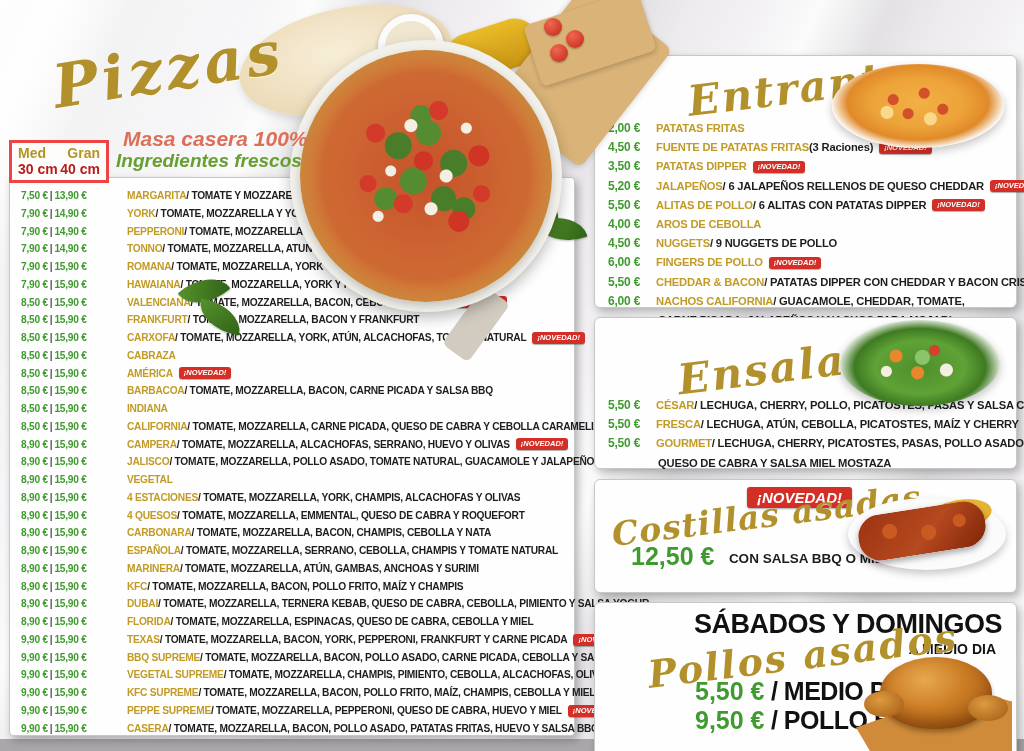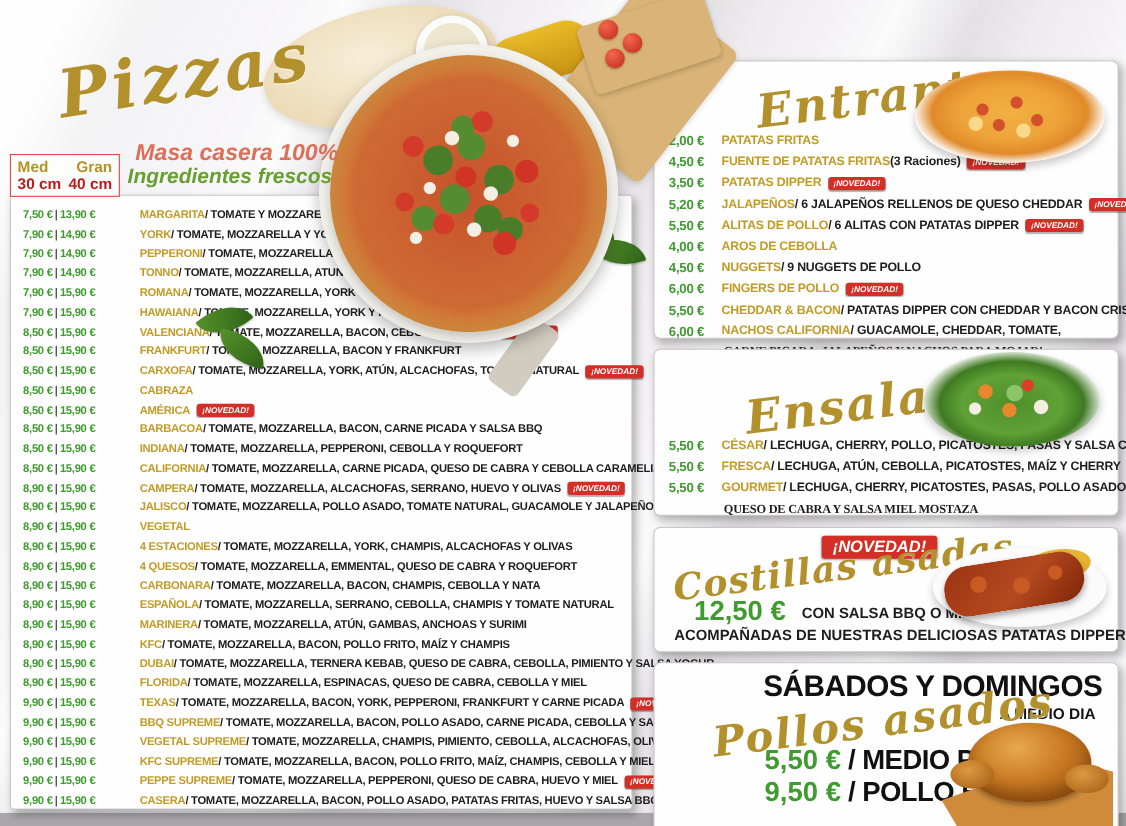--- a/index.html
+++ b/index.html
@@ -18,21 +18,21 @@
     position:absolute; left:52px; top:34px; z-index:4;
     font-family:"DejaVu Serif", serif; font-style:italic; font-weight:700;
     font-size:60px; color:#b2912c; transform:rotate(-9deg); letter-spacing:4px;
     text-shadow:0 1px 0 rgba(255,255,255,.6);
   }
   .masa { position:absolute; left:94px; top:127px; z-index:4; font-size:21px; font-style:italic; font-weight:700; color:#dd6f58;margin-left:29px; }
   .ingredientes { position:absolute; left:116px; top:150px; z-index:4; font-size:19px; font-style:italic; font-weight:700; color:#679f33; }
 
   .size-box {
     position:absolute; left:9px; top:140px; width:100px; z-index:4;
-    background:#fdfdfc; border:1px solid #ef4444; padding:2px 6px 3px;
+    background:#fdfdfc; border:3px solid #ef4444; padding:2px 6px 3px;
   }
   .size-box .r { display:flex; justify-content:space-between; font-weight:700; font-size:14px; }
   .size-box .labels span { color:#b59323; }
   .size-box .values span { color:#b91c1c; }
 
   .pizza-box {
     position:absolute; left:9px; top:177px; width:566px; height:559px; z-index:2;
     background:#fefefe; border:1px solid #c7c7c7; border-radius:4px;
     box-shadow:3px 4px 8px rgba(0,0,0,.28);
     padding:9px 4px 0 11px;
@@ -67,21 +67,21 @@
   #entrantes-title { left:92px; top:6px;  font-size:42px; letter-spacing:2px; }
   #ensaladas-title { left:82px; top:22px; font-size:42px; letter-spacing:2px; }
   #costillas-title { left:16px; top:16px; font-size:33px; letter-spacing:1px; }
   #pollos-title    { left:52px; top:30px; font-size:38px; letter-spacing:2px; }
 
   .rlist { position:absolute; left:13px; right:6px; }
   #entrantes-list { top:63px; }
   #ensaladas-list { top:78px; }
   .rrow { height:19.2px; line-height:19.2px; white-space:nowrap; font-size:11.2px; letter-spacing:-0.2px; display:flex; align-items:center; }
   .rrow .price-cell { width:48px; font-size:12px; }
-  .cont { height:18px; line-height:18px; padding-left:50px; font-size:11.2px; font-weight:600; color:#1d1d1d; letter-spacing:-0.2px;font-family:Liberation Serif, serif; }
+  .cont { height:18px; line-height:18px; padding-left:50px; font-size:11.2px; font-weight:600; color:#1d1d1d; letter-spacing:-0.2px; }
 
   .big-badge {
     position:absolute; left:152px; top:7px; background:#d42f26; color:#fff;
     font-style:italic; font-weight:700; font-size:15px; padding:2px 10px; border-radius:3px;
     box-shadow:0 1px 2px rgba(0,0,0,.35);
   }
   .cost-line1 { position:absolute; left:36px; top:62px; white-space:nowrap; }
   .cost-price { color:#3f9b2f; font-weight:700; font-size:25px; vertical-align:-2px; }
   .cost-desc  { color:#1d1d1d; font-weight:700; font-size:13.5px; margin-left:10px; }
   .cost-line2 { position:absolute; left:18px; top:90px; color:#1d1d1d; font-weight:700; font-size:13.5px; white-space:nowrap; }
@@ -272,21 +272,20 @@
         <span class="badge">¡NOVEDAD!</span>
       </div>
       <div class="prow">
         <span class="price-cell"><span class="grn">8,50 €</span><span class="bar">|</span><span class="grn">15,90 €</span></span>
         <span class="pname">BARBACOA</span>
         <span class="pdesc"> / TOMATE, MOZZARELLA, BACON, CARNE PICADA Y SALSA BBQ</span>
       </div>
       <div class="prow">
         <span class="price-cell"><span class="grn">8,50 €</span><span class="bar">|</span><span class="grn">15,90 €</span></span>
         <span class="pname">INDIANA</span>
-        <span class="pdesc"> / TOMATE, MOZZARELLA, PEPPERONI, CEBOLLA Y ROQUEFORT</span>
       </div>
       <div class="prow">
         <span class="price-cell"><span class="grn">8,50 €</span><span class="bar">|</span><span class="grn">15,90 €</span></span>
         <span class="pname">CALIFORNIA</span>
         <span class="pdesc"> / TOMATE, MOZZARELLA, CARNE PICADA, QUESO DE CABRA Y CEBOLLA CARAMELIZADA</span>
       </div>
       <div class="prow">
         <span class="price-cell"><span class="grn">8,90 €</span><span class="bar">|</span><span class="grn">15,90 €</span></span>
         <span class="pname">CAMPERA</span>
         <span class="pdesc"> / TOMATE, MOZZARELLA, ALCACHOFAS, SERRANO, HUEVO Y OLIVAS</span>
@@ -492,21 +491,20 @@
   <div class="script-title" id="costillas-title">Costillas asadas</div>
   <div class="deco" id="ribs-photo">
     <div class="plate2"></div>
     <div class="corn"></div>
     <div class="slab"></div>
   </div>
   <div class="cost-line1">
     <span class="cost-price">12,50 €</span>
     <span class="cost-desc">CON SALSA BBQ O MIEL,</span>
   </div>
-  <div class="cost-line2">ACOMPAÑADAS DE NUESTRAS DELICIOSAS PATATAS DIPPER</div>
 </div>
 
 <div class="rbox" id="pollos-box">
   <div class="pollos-head">SÁBADOS Y DOMINGOS</div>
   <div class="pollos-sub">A MEDIO DIA</div>
   <div class="script-title" id="pollos-title">Pollos asados</div>
   <div class="pollos-items" id="pollos-items">
       <div class="pollo-line"><span class="pollo-price">5,50 €</span><span class="pollo-label"> / MEDIO POLLO</span></div>
       <div class="pollo-line"><span class="pollo-price">9,50 €</span><span class="pollo-label"> / POLLO ENTERO</span></div>
     </div>

